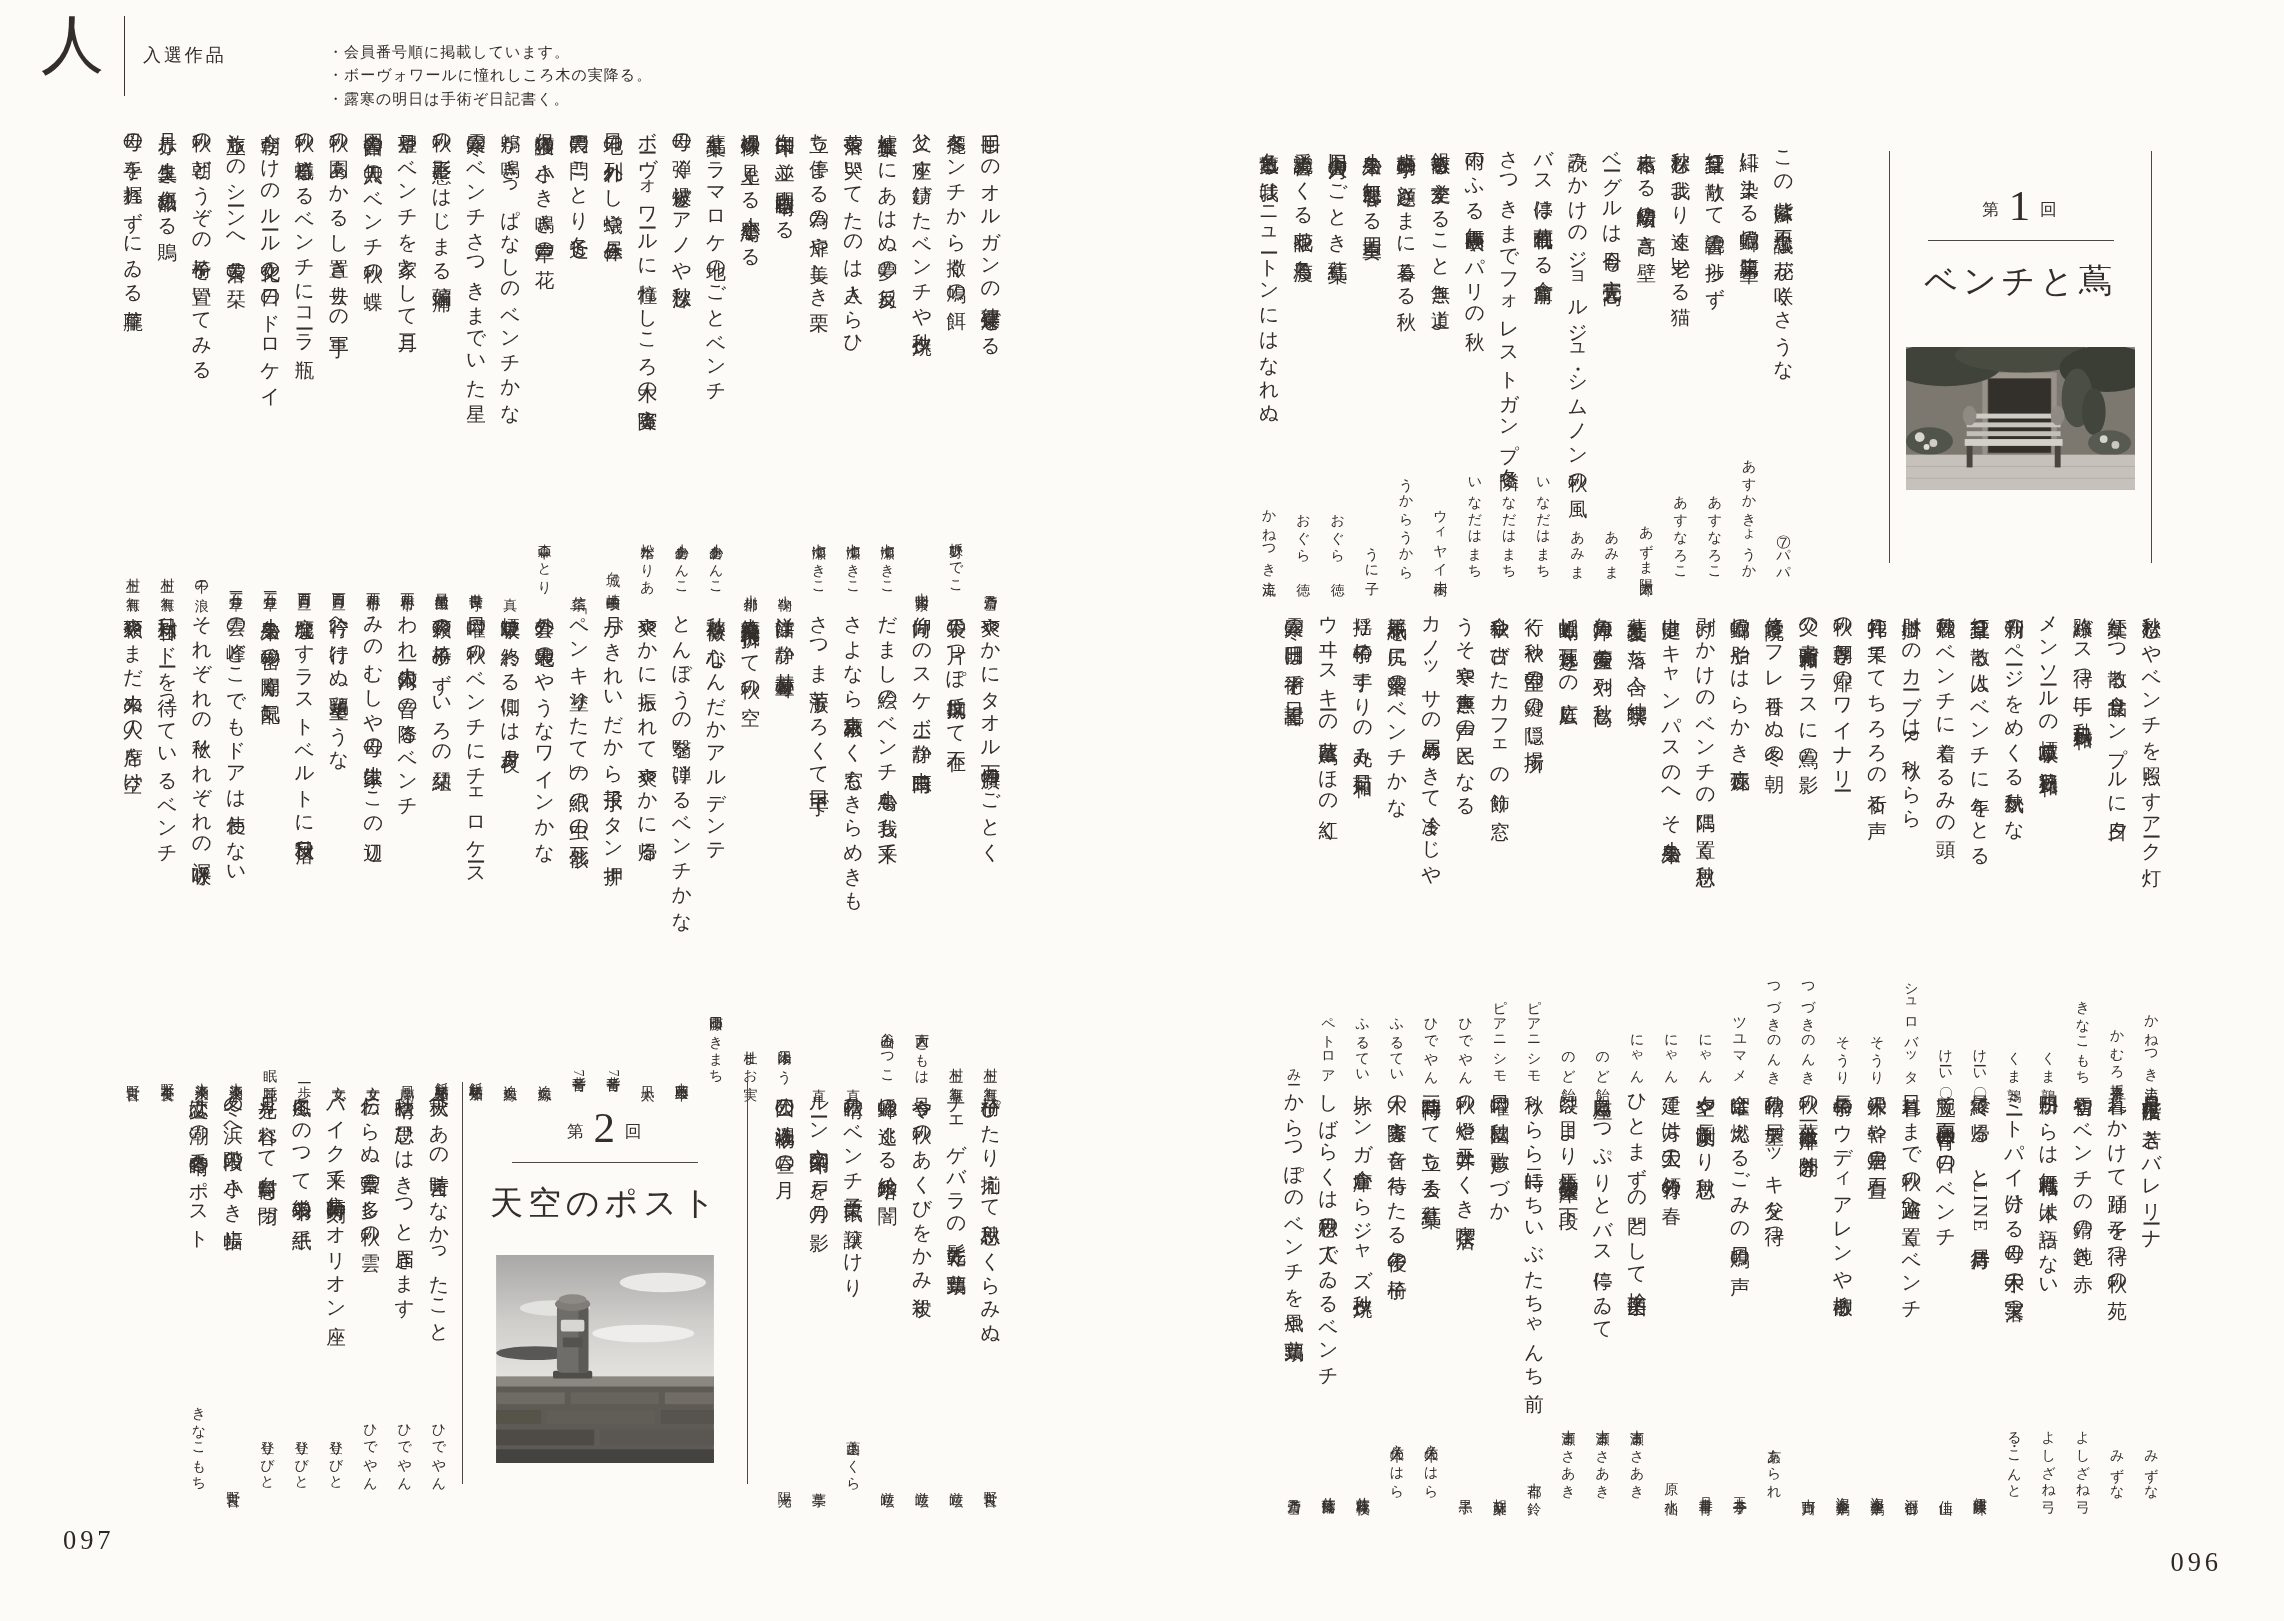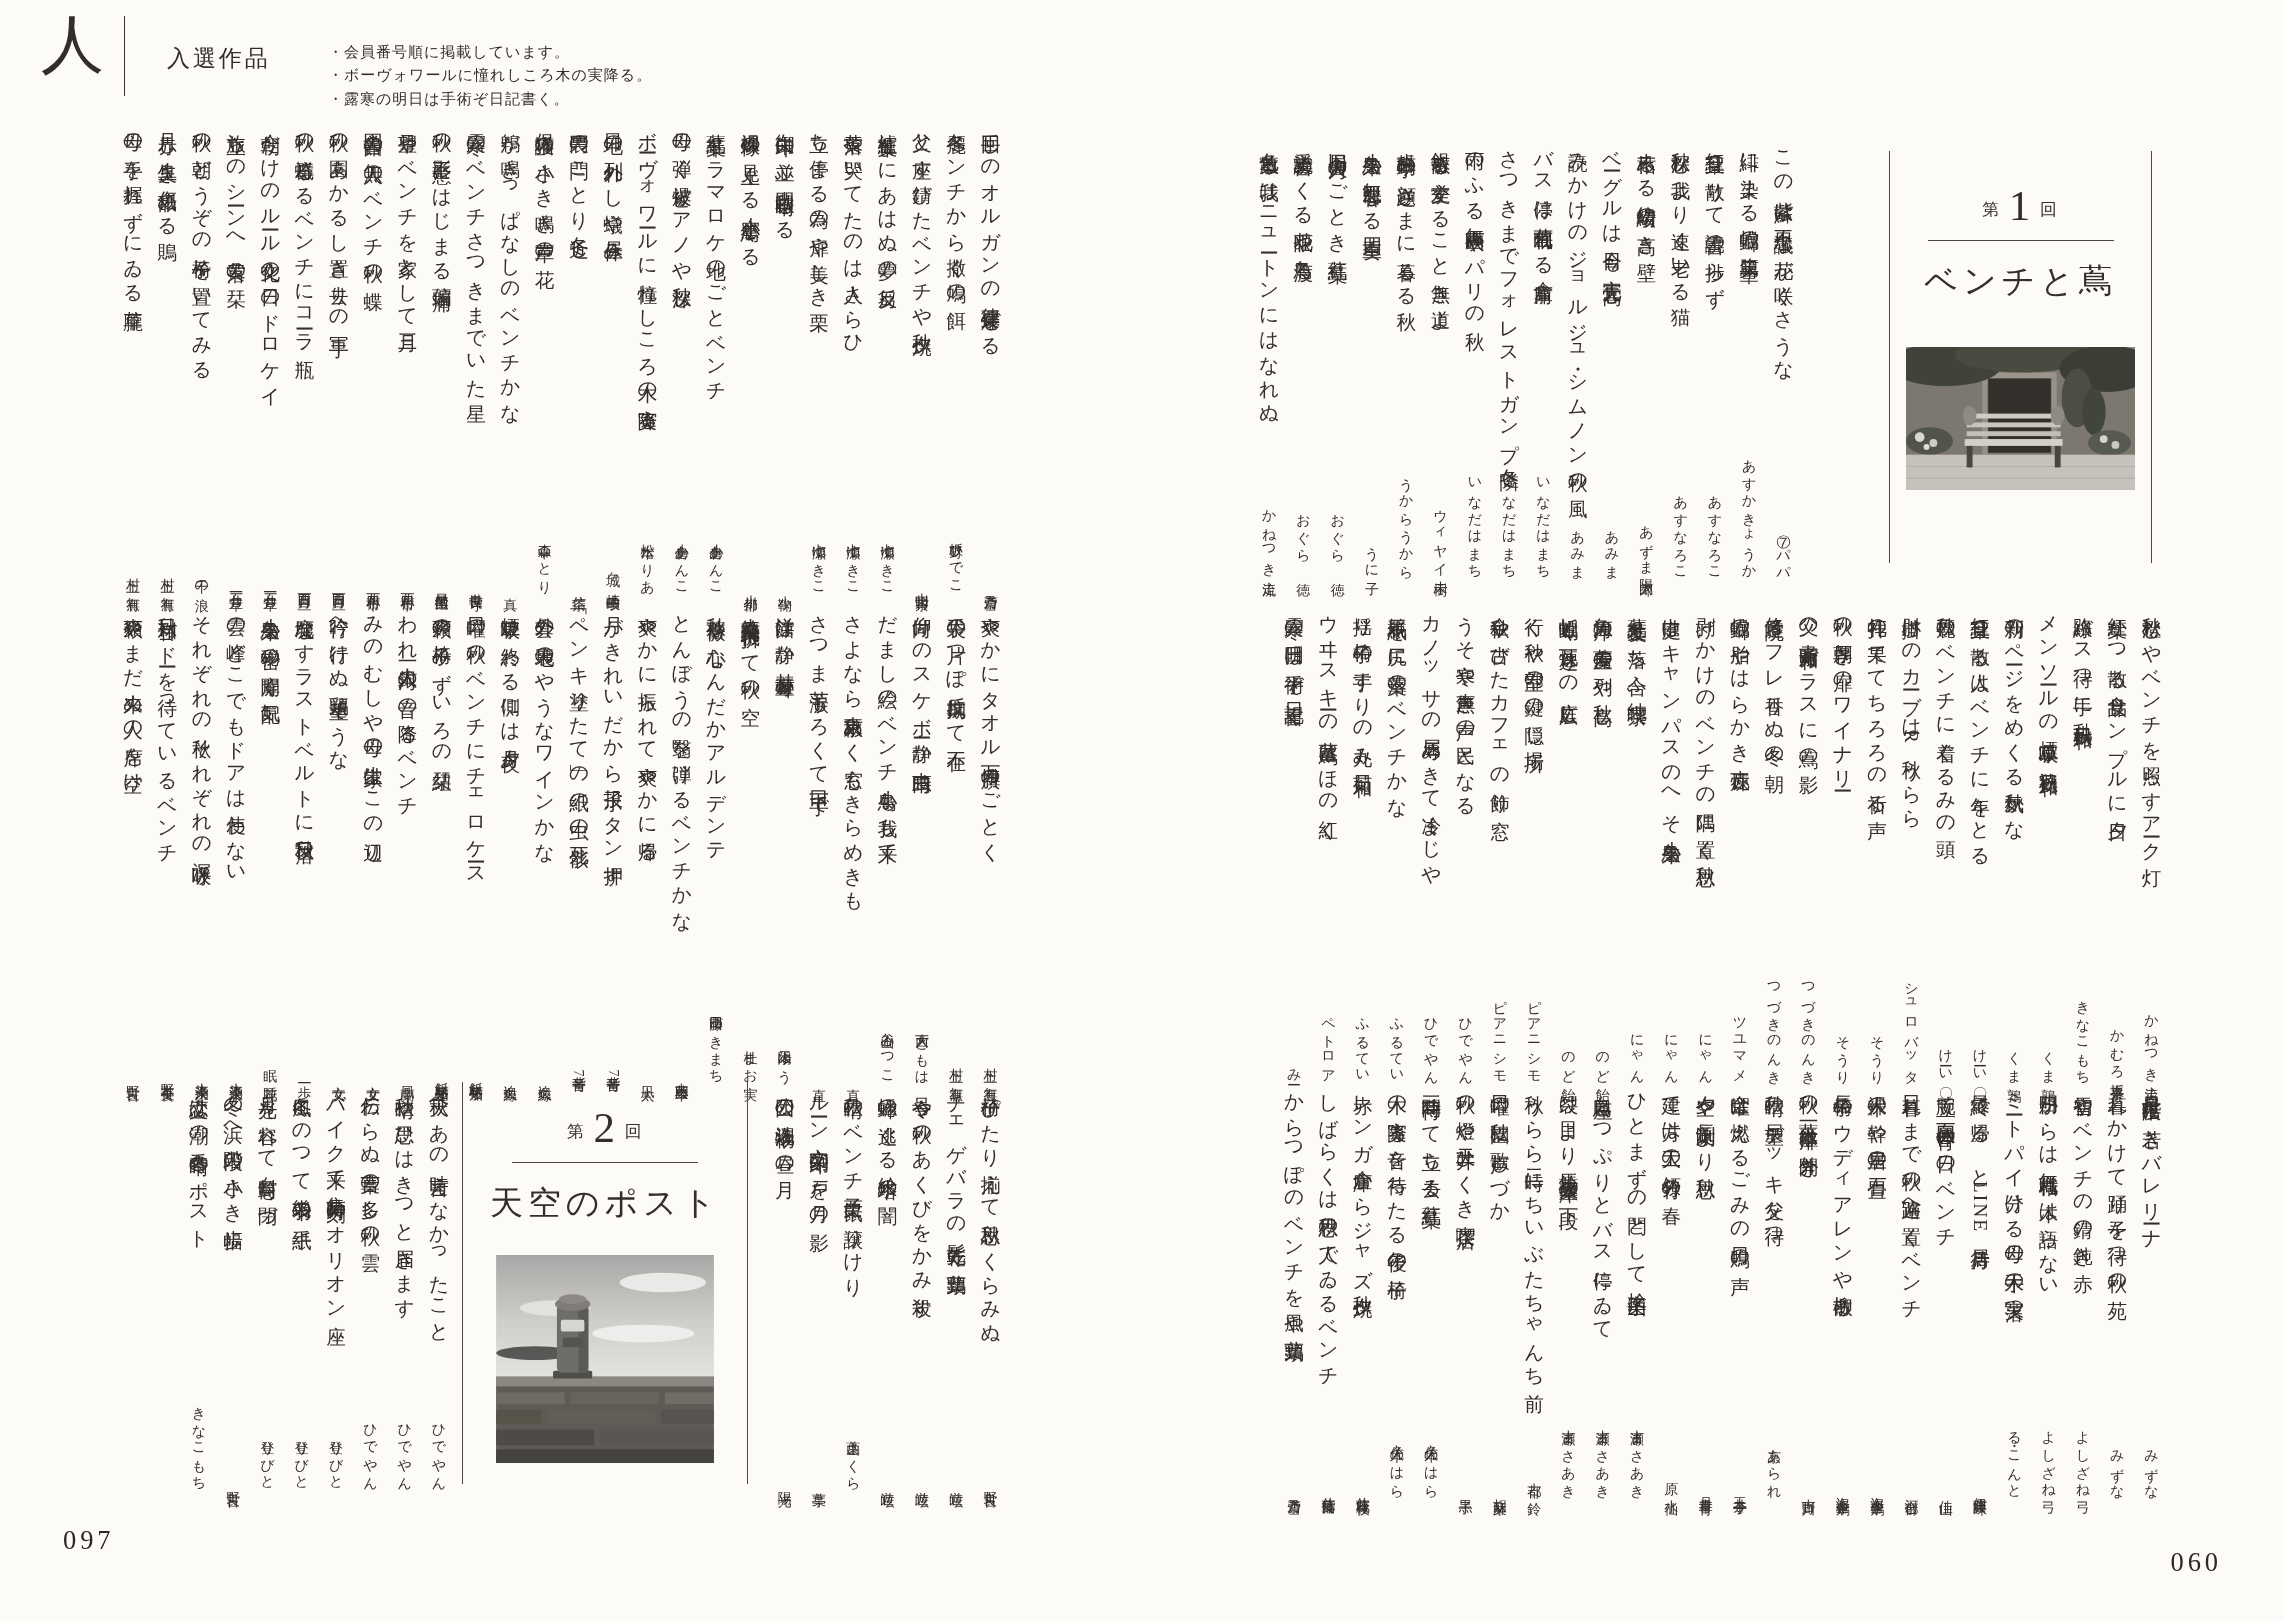--- a/index.html
+++ b/index.html
@@ -22,22 +22,22 @@
   .header-logo{
     position:absolute;left:41px;top:13.7px;
     font-size:63px;line-height:1;
     font-weight:400;
   }
   .header-divider{
     position:absolute;left:124px;top:15.7px;
     width:1px;height:80px;background:#3a342e;
   }
   .header-section{
-    position:absolute;left:167px;top:43px;
-    font-size:23px;letter-spacing:2.9px;
+    position:absolute;left:143px;top:43px;
+    font-size:18px;letter-spacing:2.9px;
     font-family:"Liberation Sans","DejaVu Sans",sans-serif;
   }
   .header-notes{
     position:absolute;left:312px;top:23.5px;
     font-size:15px;line-height:23.5px;letter-spacing:1px;
     font-family:"Liberation Sans","DejaVu Sans",sans-serif;
     list-style:none;margin:16px;padding:0;
   }
 
   
@@ -622,17 +622,17 @@
             <span class="author">佐藤花伎</span>
           </div><div class="entry">
             <span class="poem">しばらくは秋思の人でゐるベンチ</span>
             <span class="author">佐藤儒艮</span>
           </div><div class="entry">
             <span class="poem">からつぽのベンチを風や葉鶏頭</span>
             <span class="author">斎乃雪</span>
           </div></div>
     </section>
 
-    <div class="page-num num-right">060</div>
+    <div class="page-num num-right">096</div>
   </div>
 
 </div>
 
 
 </body></html>

